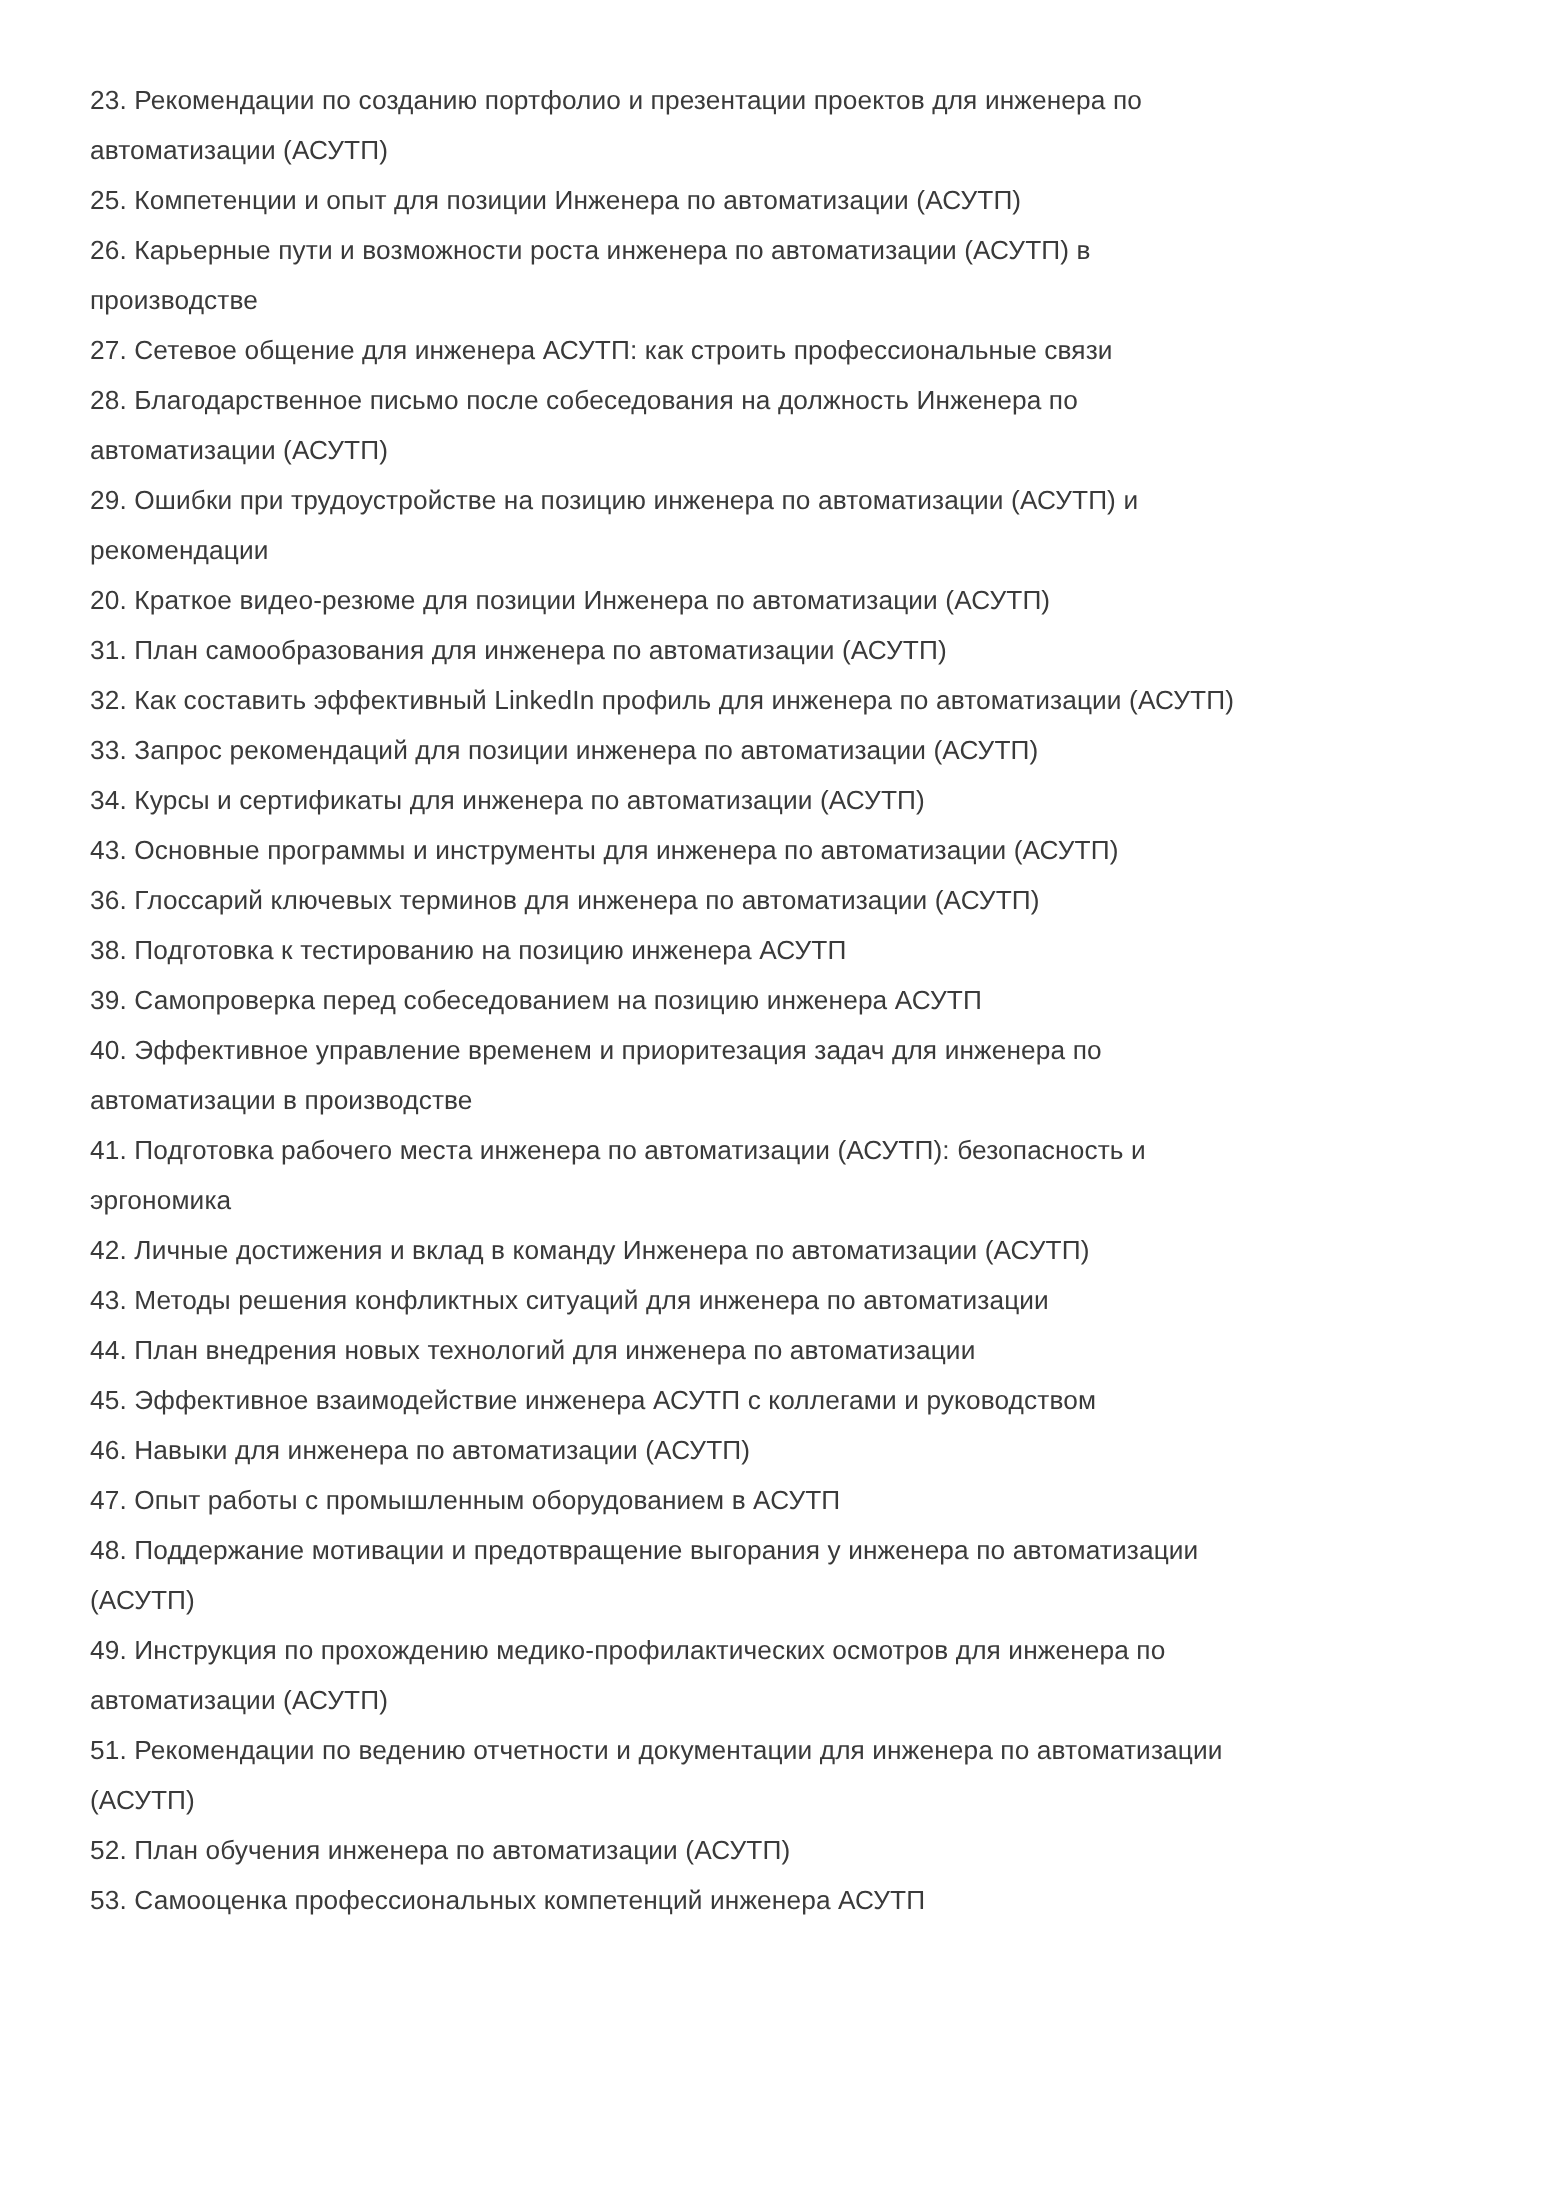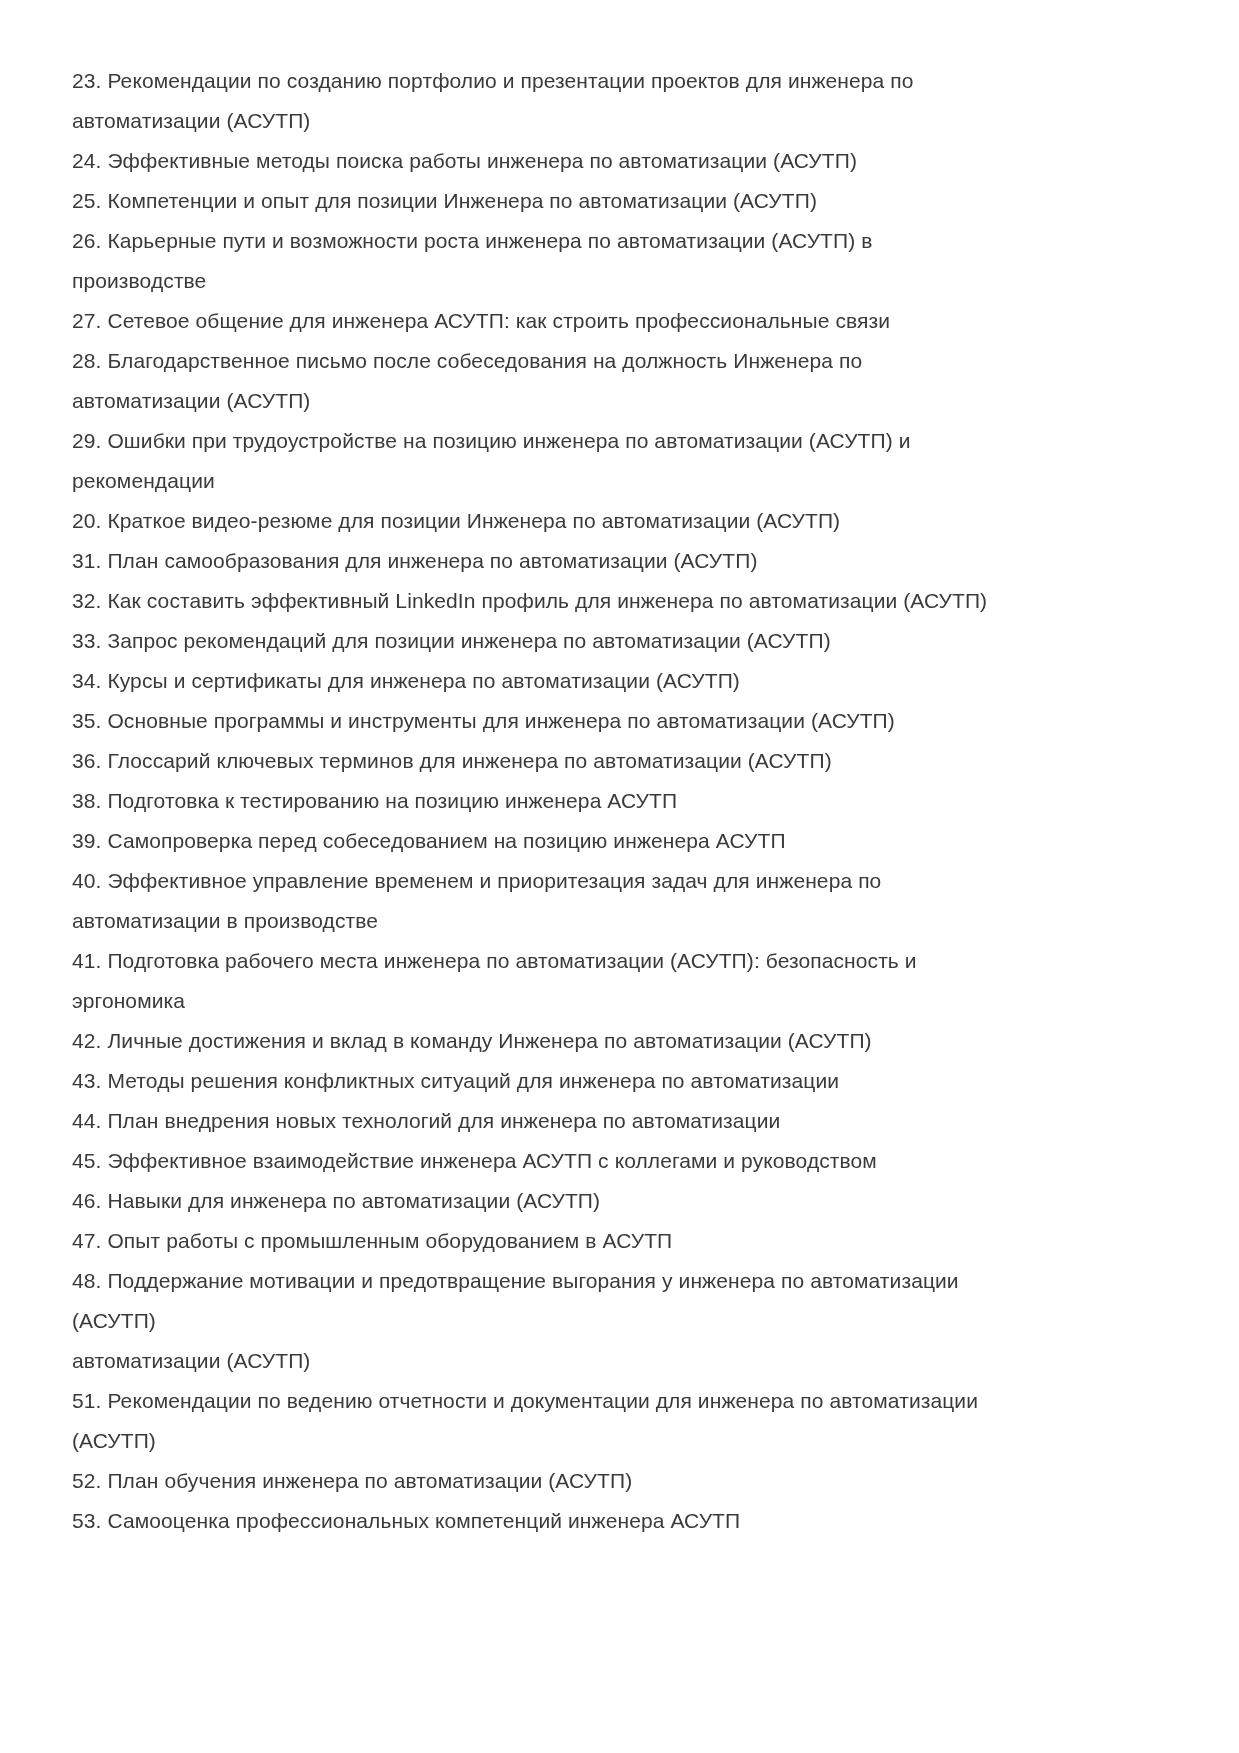--- a/index.html
+++ b/index.html
@@ -39,23 +39,20 @@
 </head>
 <body>
 
 <div class="doc-page">
   <div class="doc-list" id="doc-list">
       <p class="list-item">
         <span class="item-line">23. Рекомендации по созданию портфолио и презентации проектов для инженера по</span>
         <span class="item-line">автоматизации (АСУТП)</span>
       </p>
       <p class="list-item">
-        <span class="item-line">24. Эффективные методы поиска работы инженера по автоматизации (АСУТП)</span>
-      </p>
-      <p class="list-item">
         <span class="item-line">25. Компетенции и опыт для позиции Инженера по автоматизации (АСУТП)</span>
       </p>
       <p class="list-item">
         <span class="item-line">26. Карьерные пути и возможности роста инженера по автоматизации (АСУТП) в</span>
         <span class="item-line">производстве</span>
       </p>
       <p class="list-item">
         <span class="item-line">27. Сетевое общение для инженера АСУТП: как строить профессиональные связи</span>
       </p>
       <p class="list-item">
@@ -75,21 +72,21 @@
       <p class="list-item">
         <span class="item-line">32. Как составить эффективный LinkedIn профиль для инженера по автоматизации (АСУТП)</span>
       </p>
       <p class="list-item">
         <span class="item-line">33. Запрос рекомендаций для позиции инженера по автоматизации (АСУТП)</span>
       </p>
       <p class="list-item">
         <span class="item-line">34. Курсы и сертификаты для инженера по автоматизации (АСУТП)</span>
       </p>
       <p class="list-item">
-        <span class="item-line">35. Основные программы и инструменты для инженера по автоматизации (АСУТП)</span>
+        <span class="item-line">43. Основные программы и инструменты для инженера по автоматизации (АСУТП)</span>
       </p>
       <p class="list-item">
         <span class="item-line">36. Глоссарий ключевых терминов для инженера по автоматизации (АСУТП)</span>
       </p>
       <p class="list-item">
         <span class="item-line">38. Подготовка к тестированию на позицию инженера АСУТП</span>
       </p>
       <p class="list-item">
         <span class="item-line">39. Самопроверка перед собеседованием на позицию инженера АСУТП</span>
       </p>
@@ -117,20 +114,21 @@
         <span class="item-line">46. Навыки для инженера по автоматизации (АСУТП)</span>
       </p>
       <p class="list-item">
         <span class="item-line">47. Опыт работы с промышленным оборудованием в АСУТП</span>
       </p>
       <p class="list-item">
         <span class="item-line">48. Поддержание мотивации и предотвращение выгорания у инженера по автоматизации</span>
         <span class="item-line">(АСУТП)</span>
       </p>
       <p class="list-item">
+        <span class="item-line">49. Инструкция по прохождению медико-профилактических осмотров для инженера по</span>
         <span class="item-line">автоматизации (АСУТП)</span>
       </p>
       <p class="list-item">
         <span class="item-line">51. Рекомендации по ведению отчетности и документации для инженера по автоматизации</span>
         <span class="item-line">(АСУТП)</span>
       </p>
       <p class="list-item">
         <span class="item-line">52. План обучения инженера по автоматизации (АСУТП)</span>
       </p>
       <p class="list-item">

